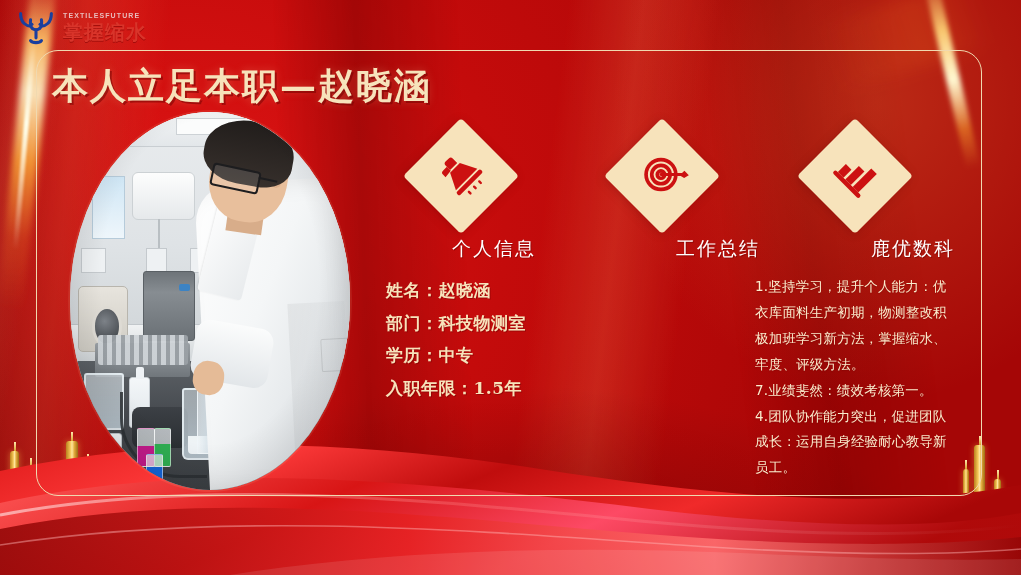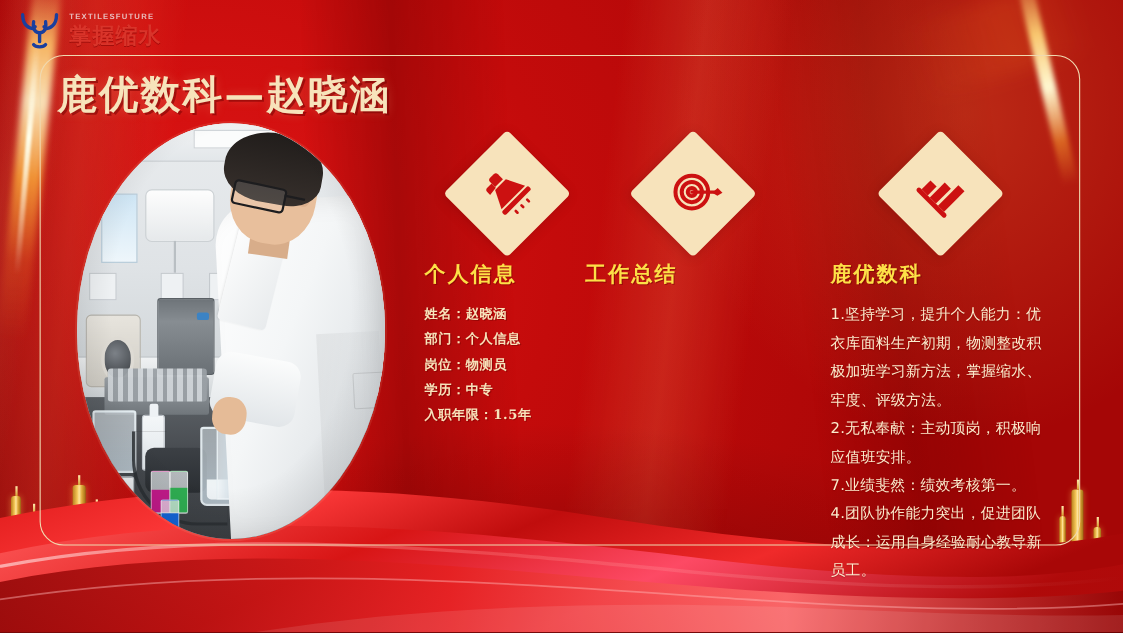--- a/index.html
+++ b/index.html
@@ -316,48 +316,48 @@
     transform: rotate(8deg);
   }
   .photo-shade {
     position:absolute; inset:0;
     background: radial-gradient(ellipse at 50% 45%, rgba(0,0,0,0) 55%, rgba(0,0,0,.22) 100%);
   }
 
   
   .col { position: absolute; z-index: 7; }
   .col-1 { left: 386px; top: 120px; width: 150px; }
-  .col-2 { left: 532px; top: 120px; width: 196px; }
+  .col-2 { left: 564px; top: 120px; width: 196px; }
   .col-3 { left: 755px; top: 120px; width: 200px; }
 
   .diamond-wrap { position: relative; height: 112px; display:flex; align-items:center; justify-content:center; }
   .diamond {
     width: 82px; height: 82px;
     background: #f7e3bb;
     transform: rotate(45deg);
     border-radius: 4px;
     display: flex; align-items: center; justify-content: center;
     box-shadow: 0 2px 10px rgba(90,0,0,.25);
   }
 
   .sec-head {
-    text-align: left;
+    text-align: right;
     font-family: "DejaVu Serif", "Liberation Serif", serif;
-    font-weight: 700;
+    font-weight: 400;
     font-size: 19px;
     letter-spacing: 2px;
-    color: #fde047;
+    color: #ffffff;
     margin-top: 4px; margin-bottom: 12px;
     text-shadow: 1px 1px 0 rgba(110,0,0,.5);
   }
   .info-list { list-style: none; margin: 0; padding: 0; }
   .info-list li {
     font-family: "DejaVu Serif", "Liberation Serif", serif;
     font-weight: 700;
-    font-size: 12px;
+    font-size: 17px;
     color: #f7e3bb;
     line-height: 1.92;
     letter-spacing: .5px;
     white-space: nowrap;
     text-shadow: 1px 1px 0 rgba(110,0,0,.45);
   }
   .body-text {
     font-family: "DejaVu Sans", "Liberation Sans", sans-serif;
     font-size: 13.5px;
     color: #fbeccd;
@@ -455,21 +455,21 @@
       </svg>
     </span>
     <span class="logo-text">
       <span class="logo-en">TEXTILESFUTURE</span>
       <span class="logo-cn">掌握缩水</span>
     </span>
   </div>
 
   <div class="frame"></div>
 
-  <div class="title">鹿优数科—赵晓涵</div>
+  <div class="title">本人立足本职—赵晓涵</div>
 
   <div class="photo-wrap">
     <div class="photo">
       <div class="lab-wall"></div>
       <div class="lab-ceil"></div>
       <div class="ceil-light"></div>
       <div class="poster-sm"></div>
       <div class="heater"></div>
       <div class="panel-a"></div>
       <div class="panel-b"></div>
@@ -520,22 +520,21 @@
               <rect x="41" y="19" width="5" height="2.6" rx="1.3"></rect>
               <rect x="41" y="27" width="5" height="2.6" rx="1.3"></rect>
             </g>
           </svg>
         </span>
       </div>
     </div>
     <div class="sec-head">个人信息</div>
     <ul class="info-list">
       <li>姓名：赵晓涵</li>
-      <li>部门：个人信息</li>
-      <li>岗位：物测员</li>
+      <li>部门：科技物测室</li>
       <li>学历：中专</li>
       <li>入职年限：1.5年</li>
     </ul>
   </div>
 
   <div class="col col-2">
     <div class="diamond-wrap">
       <div class="diamond">
         <span>
           <svg viewBox="0 0 48 48" width="42" height="42" aria-hidden="true">
@@ -564,19 +563,18 @@
               <rect x="31" y="5" width="9" height="30"></rect>
               <rect x="3" y="35" width="42" height="5" rx="2.5"></rect>
             </g>
           </svg>
         </span>
       </div>
     </div>
     <div class="sec-head">鹿优数科</div>
     <ul class="deeds">
       <li>1.坚持学习，提升个人能力：优衣库面料生产初期，物测整改积极加班学习新方法，掌握缩水、牢度、评级方法。</li>
-      <li>2.无私奉献：主动顶岗，积极响应值班安排。</li>
       <li>7.业绩斐然：绩效考核第一。</li>
       <li>4.团队协作能力突出，促进团队成长：运用自身经验耐心教导新员工。</li>
     </ul>
   </div>
 
 </div>
 
 </body></html>

